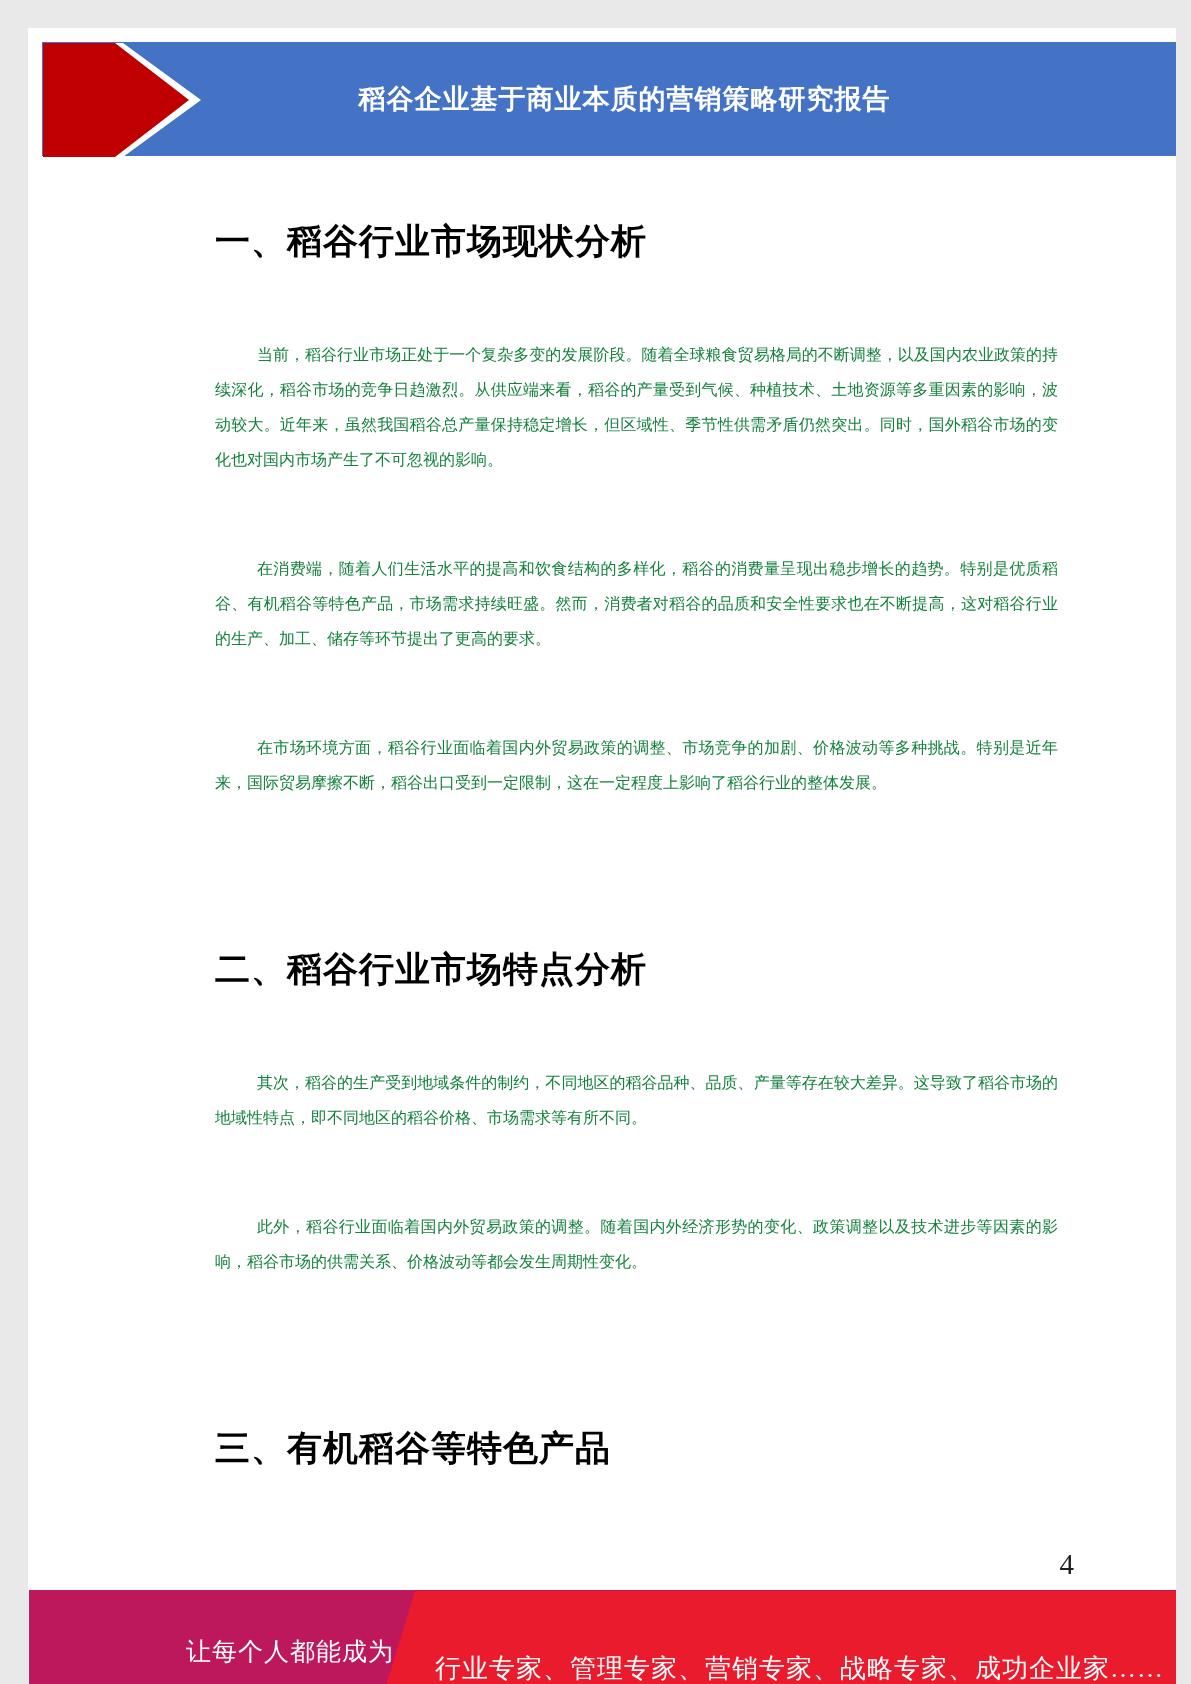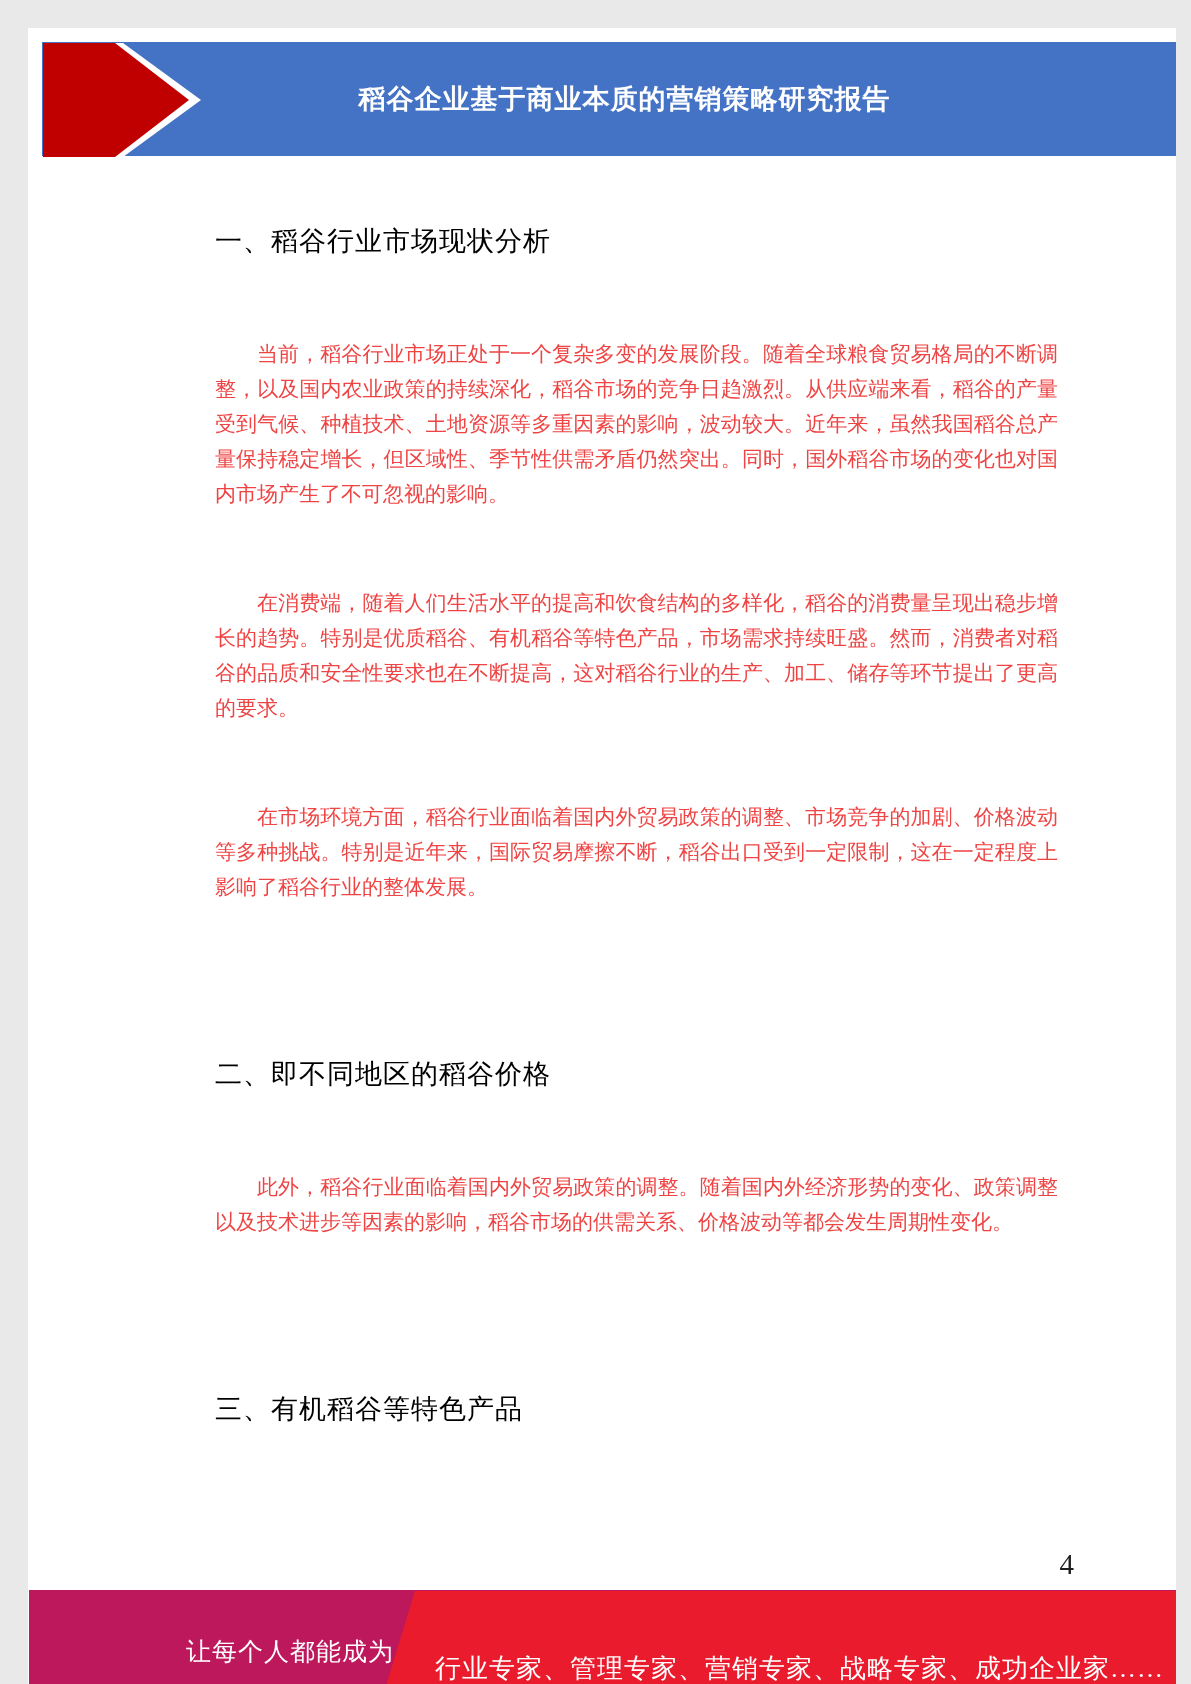--- a/index.html
+++ b/index.html
@@ -48,38 +48,38 @@
     letter-spacing: 1px;
   }
 
   
   .content {
     width: 925px;
     margin-left: 133px;
   }
   .section-heading {
     font-family: "Liberation Sans", "DejaVu Sans", sans-serif;
-    font-size: 27px;
+    font-size: 35px;
     line-height: 36px;
-    font-weight: 400;
+    font-weight: 700;
     color: #000000;
     margin-top: 50px;
     margin-bottom: 52px;
     letter-spacing: 1px;
   }
   .section-heading.first {
     margin-top: 26px;
   }
   .body-paragraph {
-    font-size: 21px;
+    font-size: 16px;
     line-height: 35px;
     text-align: justify;
     text-indent: 42px;
     margin-bottom: 48px;
-    color: #ef4444;
+    color: #15803d;
   }
 
   
   .page-number {
     position: absolute;
     top: 1506px;
     left: 133px;
     width: 925px;
     text-align: right;
     font-size: 29px;
@@ -138,21 +138,22 @@
   <div class="content">
 
     <section>
       <h2 class="section-heading first">一、稻谷行业市场现状分析</h2>
       <p class="body-paragraph">当前，稻谷行业市场正处于一个复杂多变的发展阶段。随着全球粮食贸易格局的不断调整，以及国内农业政策的持续深化，稻谷市场的竞争日趋激烈。从供应端来看，稻谷的产量受到气候、种植技术、土地资源等多重因素的影响，波动较大。近年来，虽然我国稻谷总产量保持稳定增长，但区域性、季节性供需矛盾仍然突出。同时，国外稻谷市场的变化也对国内市场产生了不可忽视的影响。</p>
       <p class="body-paragraph">在消费端，随着人们生活水平的提高和饮食结构的多样化，稻谷的消费量呈现出稳步增长的趋势。特别是优质稻谷、有机稻谷等特色产品，市场需求持续旺盛。然而，消费者对稻谷的品质和安全性要求也在不断提高，这对稻谷行业的生产、加工、储存等环节提出了更高的要求。</p>
       <p class="body-paragraph">在市场环境方面，稻谷行业面临着国内外贸易政策的调整、市场竞争的加剧、价格波动等多种挑战。特别是近年来，国际贸易摩擦不断，稻谷出口受到一定限制，这在一定程度上影响了稻谷行业的整体发展。</p>
     </section>
 
     <section>
-      <h2 class="section-heading">二、即不同地区的稻谷价格</h2>
+      <h2 class="section-heading">二、稻谷行业市场特点分析</h2>
+      <p class="body-paragraph">其次，稻谷的生产受到地域条件的制约，不同地区的稻谷品种、品质、产量等存在较大差异。这导致了稻谷市场的地域性特点，即不同地区的稻谷价格、市场需求等有所不同。</p>
       <p class="body-paragraph">此外，稻谷行业面临着国内外贸易政策的调整。随着国内外经济形势的变化、政策调整以及技术进步等因素的影响，稻谷市场的供需关系、价格波动等都会发生周期性变化。</p>
     </section>
 
     <section>
       <h2 class="section-heading">三、有机稻谷等特色产品</h2>
     </section>
 
   </div>
 
   <div class="page-number">4</div>

